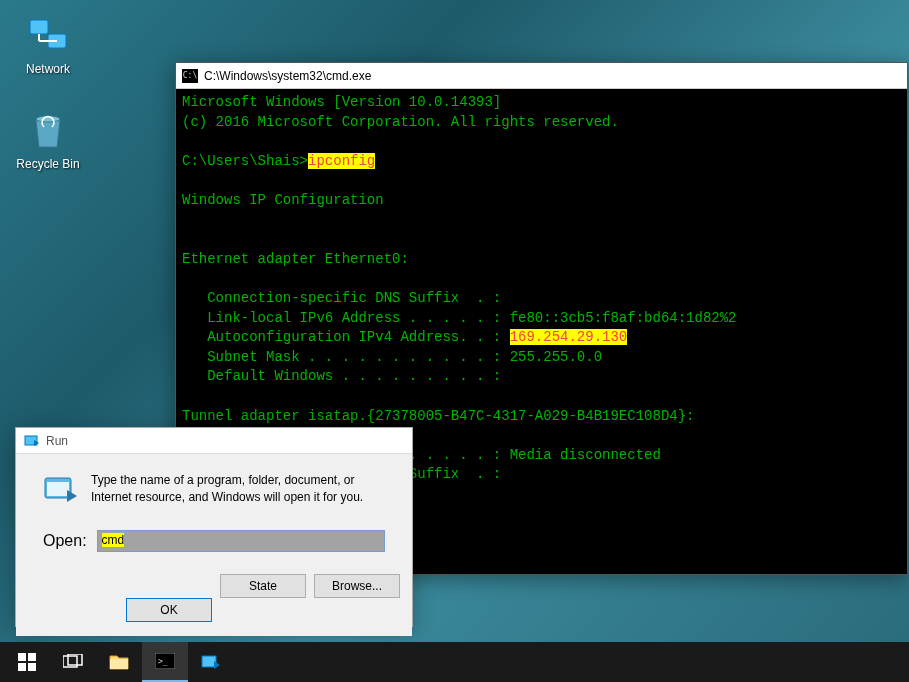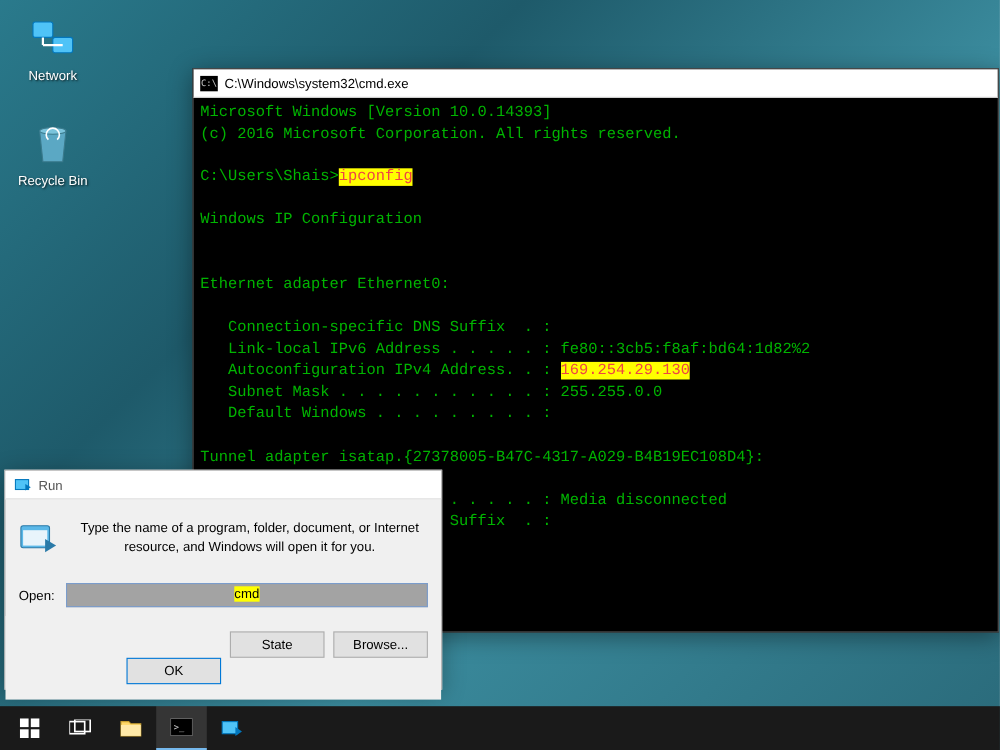--- a/index.html
+++ b/index.html
@@ -36,39 +36,39 @@
     .cmd-titlebar .title { font-size: 12px; color: #000; }
     .cmd-body {
       padding: 4px 6px; font-family: Consolas, 'Courier New', monospace;
       font-size: 14px; color: #00b400; line-height: 1.4;
       white-space: pre; height: calc(100% - 26px); overflow: hidden;
     }
     .hl { background: #ffff00; color: #ef4444; }
     .cursor { display: inline-block; width: 8px; height: 3px; background: #fff; vertical-align: baseline; margin-left:1px;}
     
     .run-dialog {
-      position: absolute; top: 427px; left: 4px;
+      position: absolute; top: 427px; left: 15px;
       width: 398px; height: 200px;
       background: #f0f0f0; border: 1px solid #aaa;
       box-shadow: 0 4px 20px rgba(0,0,0,0.3);
     }
     .run-titlebar {
       height: 26px; background: #fff; display: flex; align-items: center;
       padding: 0 8px; border-bottom: 1px solid #ddd;
     }
     .run-titlebar .run-icon {
       width: 16px; height: 16px; margin-right: 6px;
     }
     .run-titlebar .title { font-size: 12px; color: #555; }
-    .run-body { padding: 18px 12px 8px; text-align: center; }
+    .run-body { padding: 18px 27px 8px; }
     .run-content { display: flex; gap: 12px; }
     .run-big-icon { width: 36px; height: 36px; flex-shrink: 0; }
     .run-text { font-size: 12px; color: #000; line-height: 1.4; }
     .run-input-row { display: flex; align-items: center; gap: 10px; margin-top: 22px; }
-    .run-input-row label { font-size: 12px; }
+    .run-input-row label { font-size: 16px; }
     .run-input {
       flex: 1; height: 22px; border: 1px solid #7a9ccb; padding: 2px 4px;
       font-size: 12px; background: #a3a3a3;
     }
     .run-input .hl-cmd { background: #ffff00; }
     .run-buttons {
       background: #f0f0f0; padding: 14px 12px; display: flex; gap: 8px;
       justify-content: flex-end; border-top: 0;
     }
     .run-buttons button {

